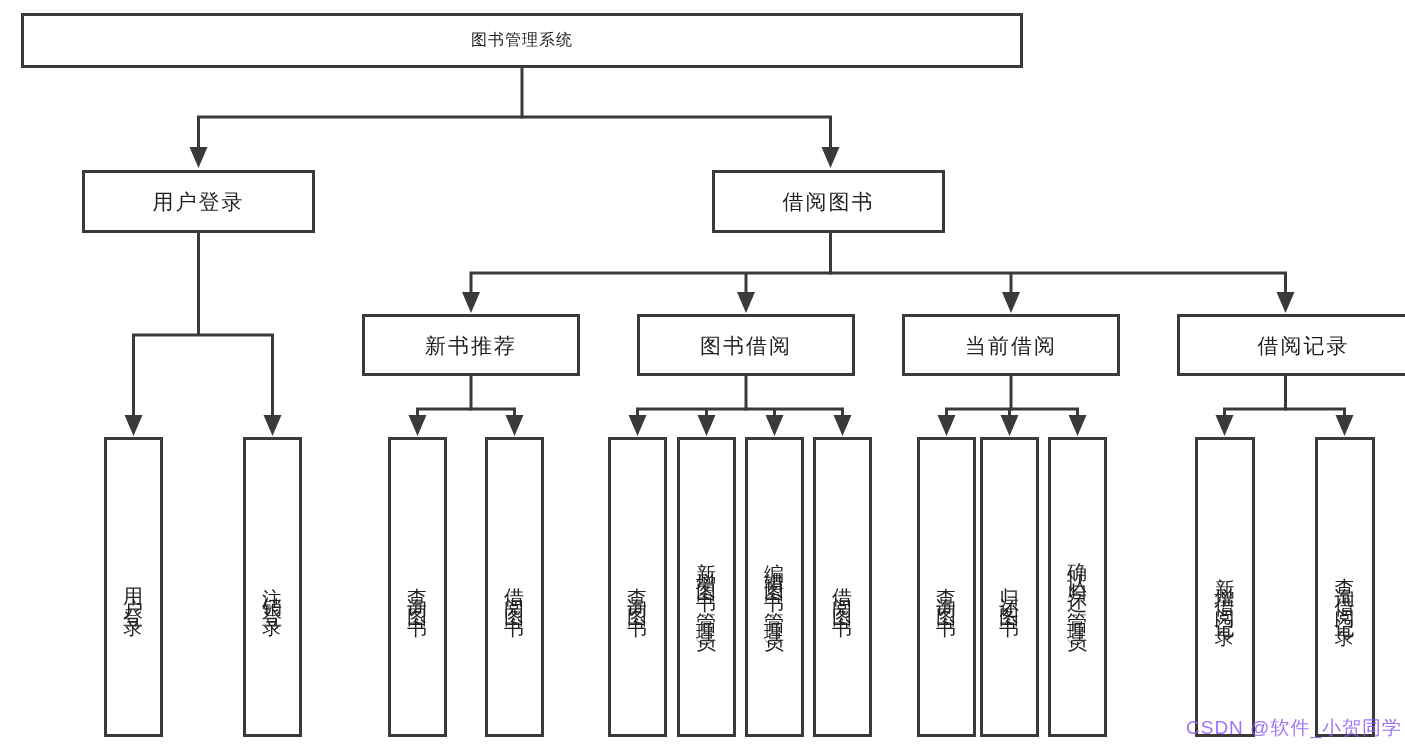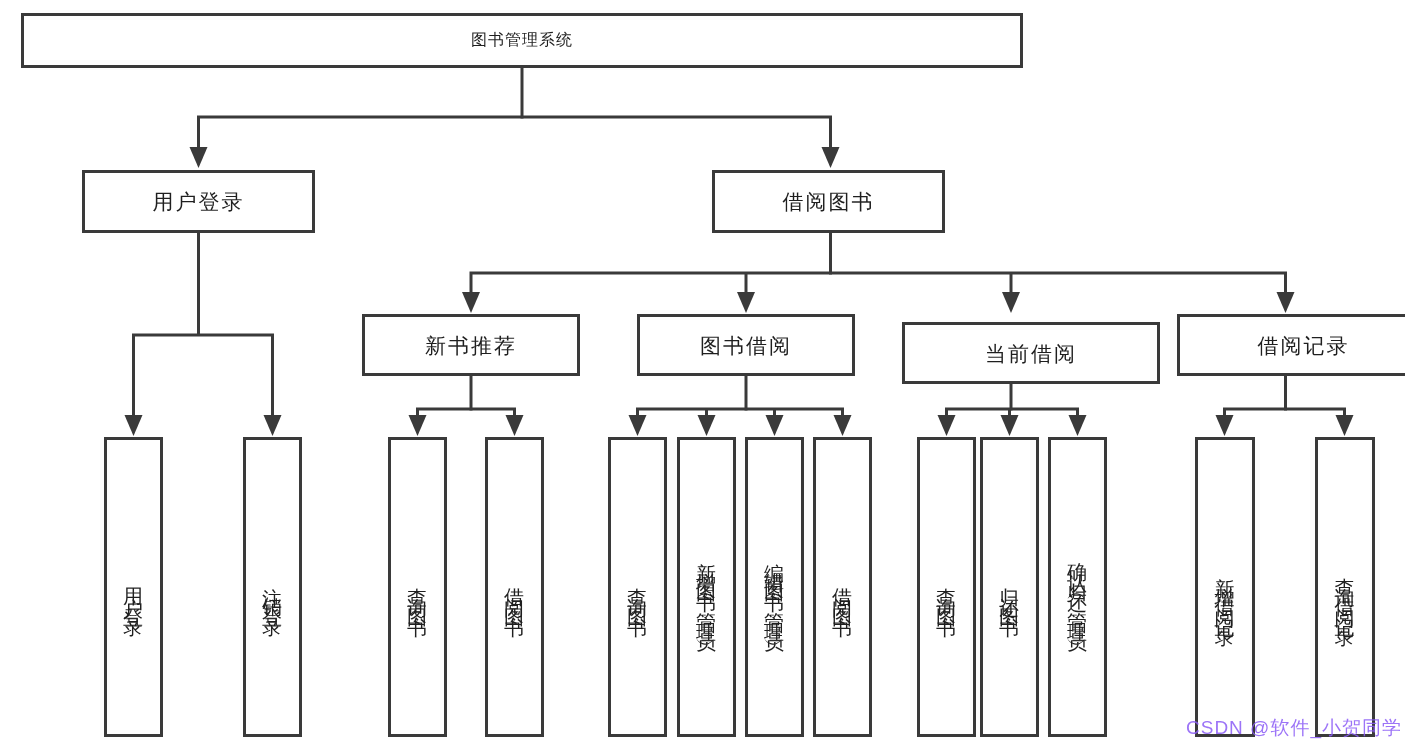--- a/index.html
+++ b/index.html
@@ -115,21 +115,21 @@
   <div class="box" style="left:712px;top:170px;width:233px;height:63px;">
     <span class="hlabel">借阅图书</span>
   </div>
 
   <div class="box" style="left:637px;top:314px;width:218px;height:62px;">
     <span class="hlabel">图书借阅</span>
   </div>
   <div class="box" style="left:362px;top:314px;width:218px;height:62px;">
     <span class="hlabel">新书推荐</span>
   </div>
-  <div class="box" style="left:902px;top:314px;width:258px;height:62px;margin-top:8px;">
+  <div class="box" style="left:902px;top:314px;width:218px;height:62px;">
     <span class="hlabel">当前借阅</span>
   </div>
   <div class="box" style="left:1177px;top:314px;width:253px;height:62px;">
     <span class="hlabel">借阅记录</span>
   </div>
 
   <div class="box leaf" style="left:104px;top:437px;width:59px;height:300px;">
     <span class="vtext">用户登录</span>
   </div>
   <div class="box leaf" style="left:243px;top:437px;width:59px;height:300px;">

